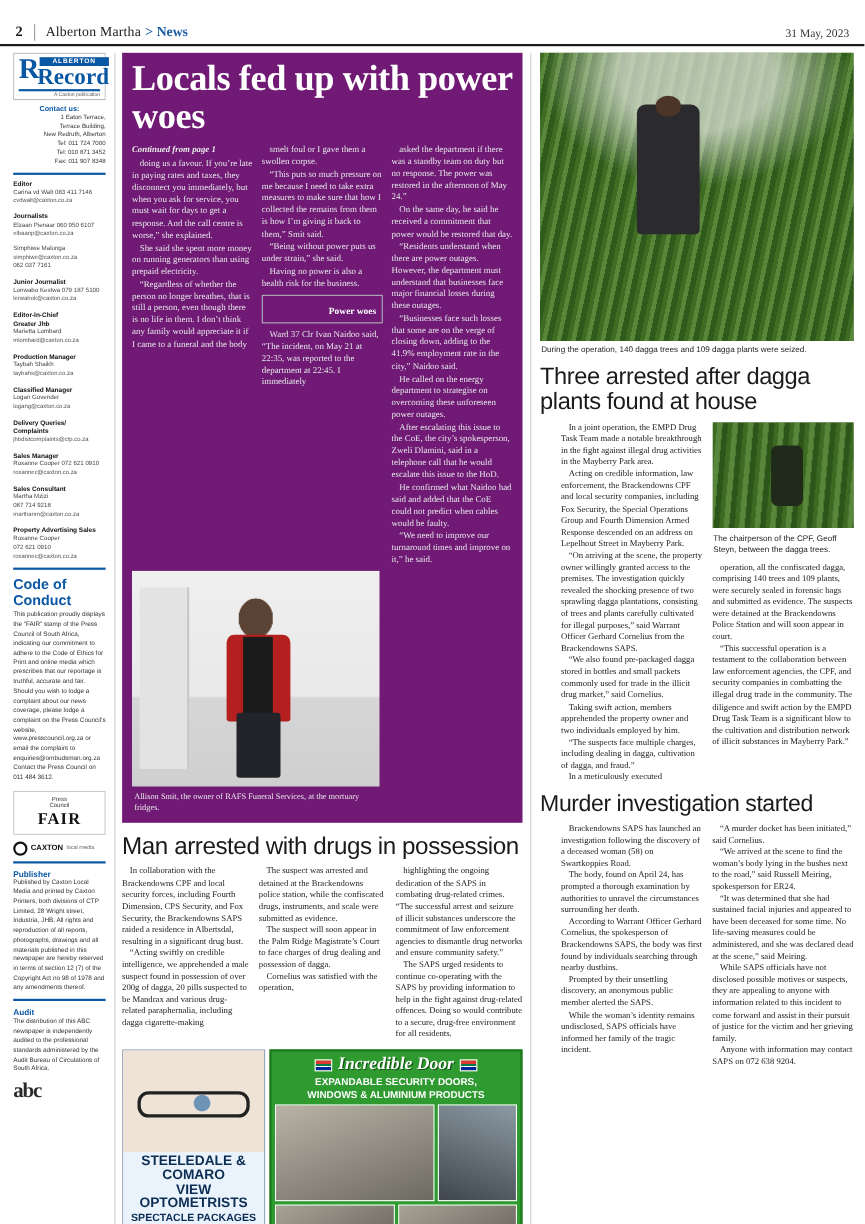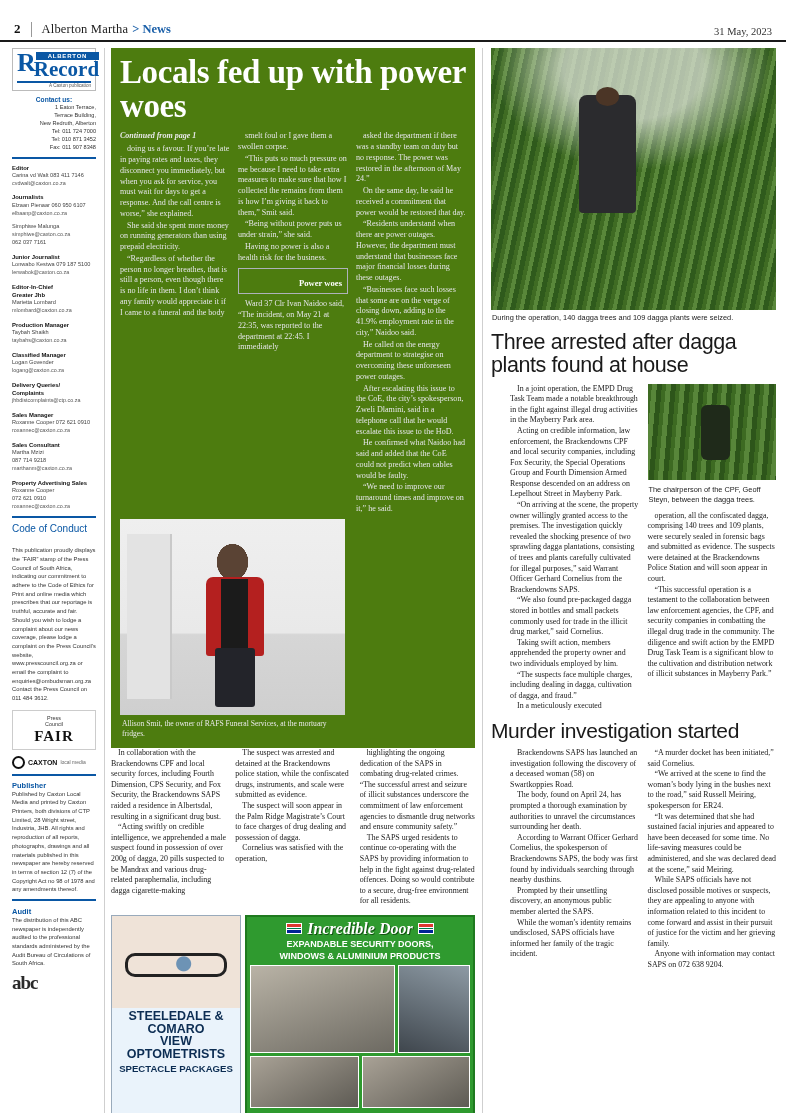--- a/index.html
+++ b/index.html
@@ -56,39 +56,39 @@
   .logo-sub { font-size:4.6px; color:#555; text-align:right; }
 
   .contact-head { text-align:center; font-size:6.6px; font-weight:bold; color:#0a57a4; margin-top:5px; }
   .contact-line { text-align:right; font-size:5.6px; color:#333; line-height:1.45; }
   .rail-rule { height:2px; background:#0a57a4; margin:5px 0 5px 0; }
   .rail-block { margin-bottom:6px; }
   .rail-role { font-size:5.9px; font-weight:bold; color:#111; line-height:1.4; }
   .rail-name { font-size:5.6px; color:#444; line-height:1.42; }
   .rail-mail { font-size:5.4px; color:#555; line-height:1.42; }
 
-  .coc-title { font-size:10px; font-weight:normal; color:#0a57a4; margin-bottom:12px; }
+  .coc-title { font-size:13px; font-weight:bold; color:#0a57a4; margin-bottom:2px; }
   .coc-body { font-size:5.8px; color:#333; line-height:1.5; text-align:left; }
 
   .fair-logo { margin:7px 0 4px 0; border:1px solid #ccc; padding:4px 3px; text-align:center; }
   .fair-top { font-size:5.4px; color:#333; line-height:1.2; }
   .fair-word { font-family:"Liberation Serif",serif; font-size:15px; font-weight:bold; color:#111; letter-spacing:1px; }
 
   .caxton-row { display:flex; align-items:center; gap:3px; margin:6px 0 4px 0; }
   .caxton-mark { width:13px; height:13px; border-radius:50%; border:2px solid #111; }
   .caxton-text { font-size:7px; color:#111; font-weight:bold; }
   .caxton-sub { font-size:5px; color:#666; }
 
   .pub-title { font-size:7.5px; font-weight:bold; color:#0a57a4; margin-top:4px; }
   .audit-title { font-size:7.5px; font-weight:bold; color:#0a57a4; margin-top:6px; }
   .abc-logo { font-family:"Liberation Serif",serif; font-size:19px; font-weight:bold; color:#2a2a2a; letter-spacing:-1px; margin-top:4px; }
 
   
   .center { padding: 0 7px 0 6px; border-left:1px solid #cfcfcf; }
-  .lead-block { background:#4d7c0f; padding:8px 9px 7px 9px; }
+  .lead-block { background:#701a75; padding:8px 9px 7px 9px; }
   .lead-head {
     font-family:"Liberation Serif", serif; color:#fff; font-weight:bold;
     font-size:33px; line-height:1.02; letter-spacing:-.4px;
   }
   .lead-cols { display:grid; grid-template-columns:1fr 1fr 1fr; gap:8px; margin-top:8px; }
   .contd { color:#e8e8e8; font-style:italic; font-weight:bold; font-size:8px; margin-bottom:4px; }
   .lead-p { color:#e4e5e8; font-size:8.1px; line-height:1.33; text-indent:7px; margin-bottom:1px; text-align:left; }
   .subhead-box { border:1px solid #aeb2ba; padding:3px 5px; margin:5px 0 5px 0;text-align:right; }
   .subhead-box span { color:#fff; font-weight:bold; font-size:8.6px; }
   .photo-person {
@@ -357,20 +357,21 @@
               <span class="pp-torso"></span>
               <span class="pp-legs"></span>
             </div>
             <div class="cap">Allison Smit, the owner of RAFS Funeral Services, at the mortuary fridges.</div>
           </div>
           <div></div>
         </div>
       </div>
 
       <div>
+        <div class="sect-head">Man arrested with drugs in possession</div>
         <div class="news-cols">
           <div>
             <p class="news-p">In collaboration with the Brackendowns CPF and local security forces, including Fourth Dimension, CPS Security, and Fox Security, the Brackendowns SAPS raided a residence in Albertsdal, resulting in a significant drug bust.</p>
             <p class="news-p">“Acting swiftly on credible intelligence, we apprehended a male suspect found in possession of over 200g of dagga, 20 pills suspected to be Mandrax and various drug-related paraphernalia, including dagga cigarette-making</p>
           </div>
           <div>
             <p class="news-p">The suspect was arrested and detained at the Brackendowns police station, while the confiscated drugs, instruments, and scale were submitted as evidence.</p>
             <p class="news-p">The suspect will soon appear in the Palm Ridge Magistrate’s Court to face charges of drug dealing and possession of dagga.</p>
             <p class="news-p">Cornelius was satisfied with the operation,</p>
           </div>

